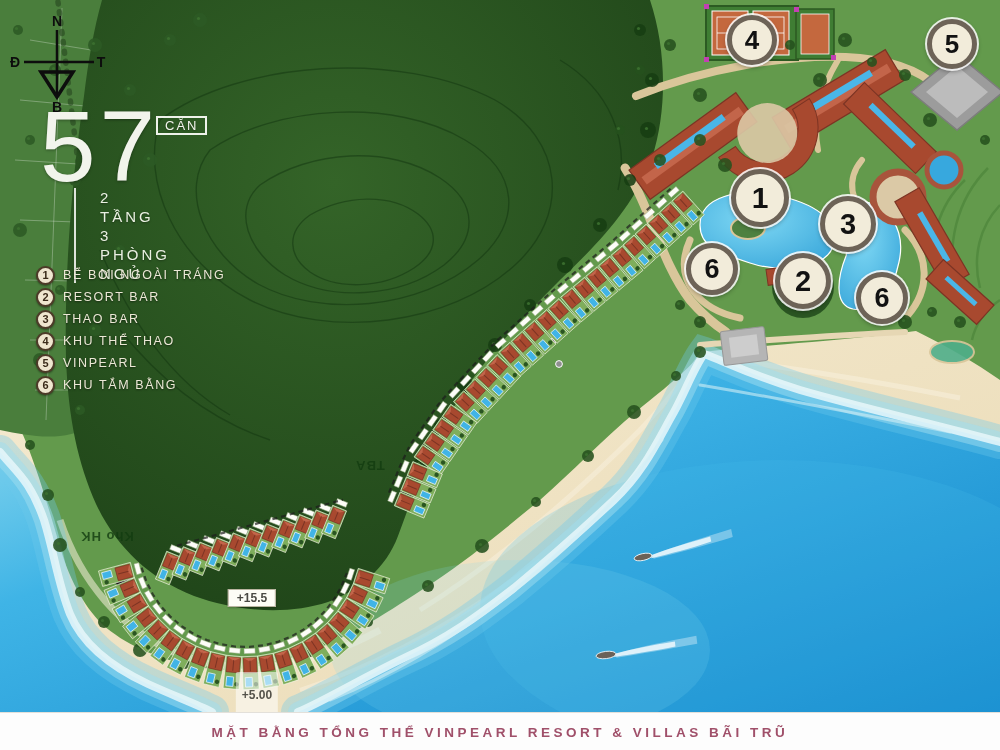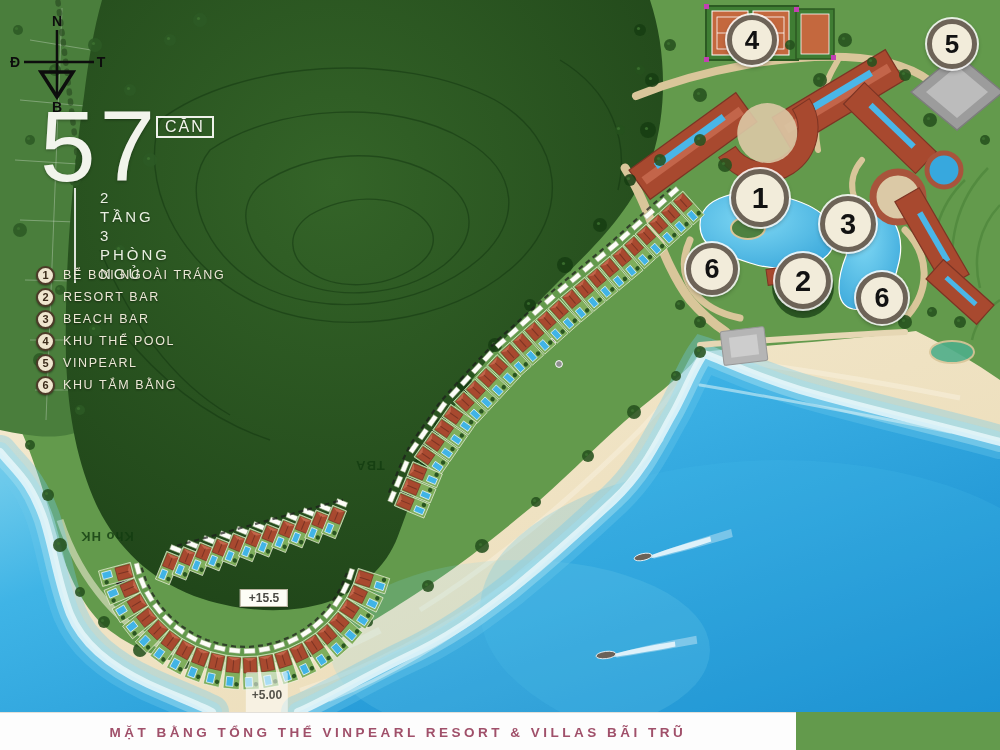--- a/index.html
+++ b/index.html
@@ -6,21 +6,21 @@
   #stage{position:relative;width:1000px;height:750px;overflow:hidden;background:#639a4c;
          font-family:"Liberation Sans", sans-serif;}
   #terrain{position:absolute;left:0;top:0;}
   
   .overlay{position:absolute;left:0;top:0;width:1000px;height:712px;pointer-events:none;}
   
   #titleblock{position:absolute;left:40px;top:96px;color:#f2f4ec;}
   #bigcount{font-size:100px;font-weight:400;line-height:1;letter-spacing:4px;
             text-shadow:0 1px 3px rgba(0,0,0,.35);}
   #unitbox{position:absolute;left:116px;top:20px;border:2px solid #eef2ea;padding:0px 7px;
-           font-size:16px;letter-spacing:2px;font-weight:400;text-shadow:0 1px 2px rgba(0,0,0,.3);}
+           font-size:13px;letter-spacing:2px;font-weight:400;text-shadow:0 1px 2px rgba(0,0,0,.3);}
   #specs{position:absolute;left:34px;top:92px;border-left:2px solid rgba(242,244,238,.9);
          padding-left:24px;font-size:15px;letter-spacing:3px;line-height:19px;color:#eaf0e2;
          text-shadow:0 1px 2px rgba(0,0,0,.35);}
   
   #legend{position:absolute;left:36px;top:264px;}
   .lg-item{display:flex;align-items:center;height:22px;}
   .lg-num{width:19px;height:19px;border-radius:50%;background:#efe6cf;border:2px solid #4d3b28;
           box-sizing:border-box;color:#3b2b1a;font-size:11px;font-weight:bold;display:flex;
           align-items:center;justify-content:center;flex:0 0 19px;box-shadow:0 1px 2px rgba(0,0,0,.4);}
   .lg-label{margin-left:8px;color:#ece8d6;font-size:12.5px;letter-spacing:1.6px;
@@ -29,25 +29,25 @@
   .marker{position:absolute;transform:translate(-50%,-50%);border-radius:50%;background:#f2ecda;
           border:5px solid #6d6357;box-shadow:0 0 0 2px rgba(255,255,255,.85),0 2px 5px rgba(0,0,0,.45);
           display:flex;align-items:center;justify-content:center;color:#121212;font-weight:bold;
           box-sizing:border-box;}
   
   .maplabel{position:absolute;transform:translate(-50%,-50%);font-size:12px;color:#3a3a3a;
             white-space:nowrap;}
   .maplabel.boxed{background:#fdfdf6;border:1px solid #b9b4a0;padding:1px 8px;font-weight:bold;
                   color:#4a4a44;box-shadow:0 1px 2px rgba(0,0,0,.25);}
   .maplabel.plain{background:rgba(255,255,255,.55);padding:16px 6px;border-radius:2px;font-weight:bold;
-                  color:#54524a;margin-left:10px;}
+                  color:#54524a;}
   .maplabel.flipped{transform:translate(-50%,-50%) rotate(180deg);color:#123c10;font-weight:bold;
                     font-size:13px;opacity:.8;letter-spacing:1px;}
   
-  #footer{position:absolute;left:0;top:712px;width:796px;height:38px;background:#fdfdfd;
+  #footer{position:absolute;left:0;top:712px;width:1000px;height:38px;background:#fdfdfd;
           border-top:1px solid #e3e0da;display:flex;align-items:center;justify-content:center;}
   #caption{color:#a0506a;font-size:13.5px;font-weight:bold;letter-spacing:3.5px;}
 </style>
 </head>
 <body>
 
 <div id="stage">
 
 <svg id="terrain" width="1000" height="712" viewBox="0 0 1000 712">
   <defs>
@@ -913,25 +913,25 @@
       <div class="lg-item">
         <div class="lg-num">1</div>
         <div class="lg-label">BỂ BƠI NGOÀI TRÁNG</div>
       </div>
       <div class="lg-item">
         <div class="lg-num">2</div>
         <div class="lg-label">RESORT BAR</div>
       </div>
       <div class="lg-item">
         <div class="lg-num">3</div>
-        <div class="lg-label">BEACH BAR</div>
+        <div class="lg-label">THAO BAR</div>
       </div>
       <div class="lg-item">
         <div class="lg-num">4</div>
-        <div class="lg-label">KHU THỂ POOL</div>
+        <div class="lg-label">KHU THỂ THAO</div>
       </div>
       <div class="lg-item">
         <div class="lg-num">5</div>
         <div class="lg-label">VINPEARL</div>
       </div>
       <div class="lg-item">
         <div class="lg-num">6</div>
         <div class="lg-label">KHU TẮM BẰNG</div>
       </div>
     </div>
@@ -939,21 +939,21 @@
 <div class="overlay" id="markers">
       <div class="marker" style="left: 752px; top: 40px; width: 50px; height: 50px; font-size: 26px;">4</div>
       <div class="marker" style="left: 952px; top: 44px; width: 50px; height: 50px; font-size: 26px;">5</div>
       <div class="marker" style="left: 760px; top: 198px; width: 58px; height: 58px; font-size: 30px;">1</div>
       <div class="marker" style="left: 848px; top: 224px; width: 56px; height: 56px; font-size: 29px;">3</div>
       <div class="marker" style="left: 712px; top: 269px; width: 52px; height: 52px; font-size: 27px;">6</div>
       <div class="marker" style="left: 803px; top: 281px; width: 56px; height: 56px; font-size: 29px;">2</div>
       <div class="marker" style="left: 882px; top: 298px; width: 52px; height: 52px; font-size: 27px;">6</div>
     </div>
 <div class="overlay" id="maplabels">
-      <div class="maplabel boxed" style="left: 264px; top: 598px;">+15.5</div>
+      <div class="maplabel boxed" style="left: 252px; top: 598px;">+15.5</div>
       <div class="maplabel plain" style="left: 257px; top: 695px;">+5.00</div>
       <div class="maplabel flipped" style="left: 107px; top: 536px;">Kho HK</div>
       <div class="maplabel flipped" style="left: 370px; top: 465px;">TBA</div>
     </div>
 
 <div id="footer">
   <div id="caption">MẶT BẰNG TỔNG THỂ VINPEARL RESORT &amp; VILLAS BÃI TRŨ</div>
 </div>
 
 </div>

